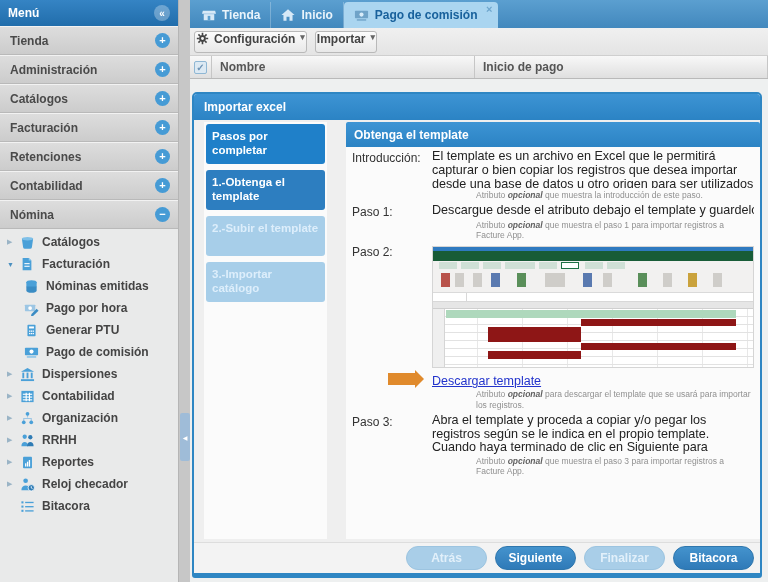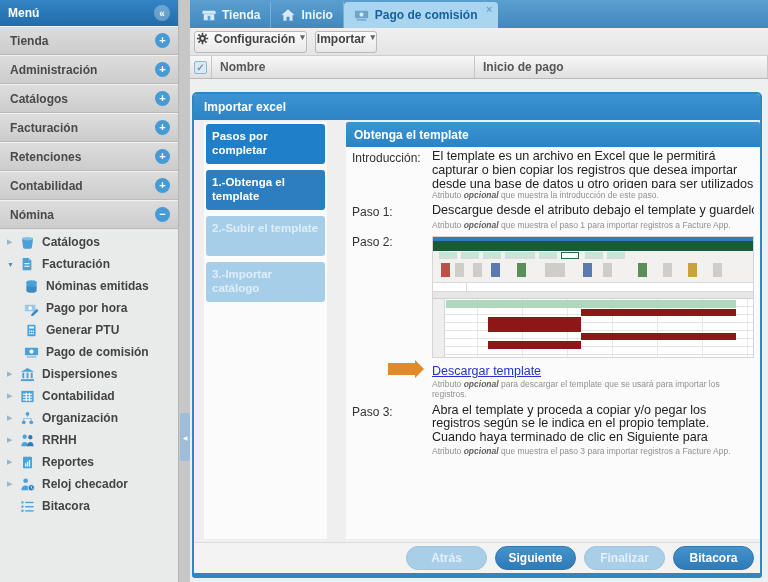--- a/index.html
+++ b/index.html
@@ -68,21 +68,21 @@
 
   .content-panel { position:absolute; left:152px; top:2px; width:414px; bottom:3px; background:#fbfbfb; overflow:hidden; }
   .content-head { height:25px; background:linear-gradient(#3d94d4,#2b83c4); color:#fff; font-size:12px; font-weight:bold;
     display:flex; align-items:center; padding-left:8px; border-radius:2px 2px 0 0; }
   .crow { display:flex; padding:3px 6px 1px 6px; }
   .clabel { width:80px; flex:none; font-size:12px; color:#333; padding-top:1px; }
   .cbody { flex:1; position:relative; min-width:0; }
   .ptext { font-size:12.6px; color:#222; line-height:13.8px; overflow:hidden; }
   .clip3 { max-height:38px; }
   .clip1 { max-height:14px; white-space:nowrap; }
-  .note { font-size:8.5px; color:#909090; margin-top:2px; line-height:1.2; }
+  .note { font-size:8.5px; color:#909090; margin-top:2px; line-height:1.2;margin-left:44px; }
   .note b { font-style:italic; color:#5f5f5f; }
   .dl-row { position:relative; margin-top:3px; height:16px; }
   .dl-link { font-size:12.5px; color:#2233cc; text-decoration:underline; cursor:pointer; }
   .dl-arrow { position:absolute; left:-44px; top:2px; width:27px; height:12px; background:#e08a2c; }
   .dl-arrow:after { content:""; position:absolute; right:-9px; top:-3px; border-left:9px solid #e08a2c;
     border-top:9px solid transparent; border-bottom:9px solid transparent; }
 
   
   .xl { position:relative; width:322px; height:122px; background:#fff; border:1px solid #d5d5d5; overflow:hidden; margin-top:2px; }
   .xl div { position:absolute; }

